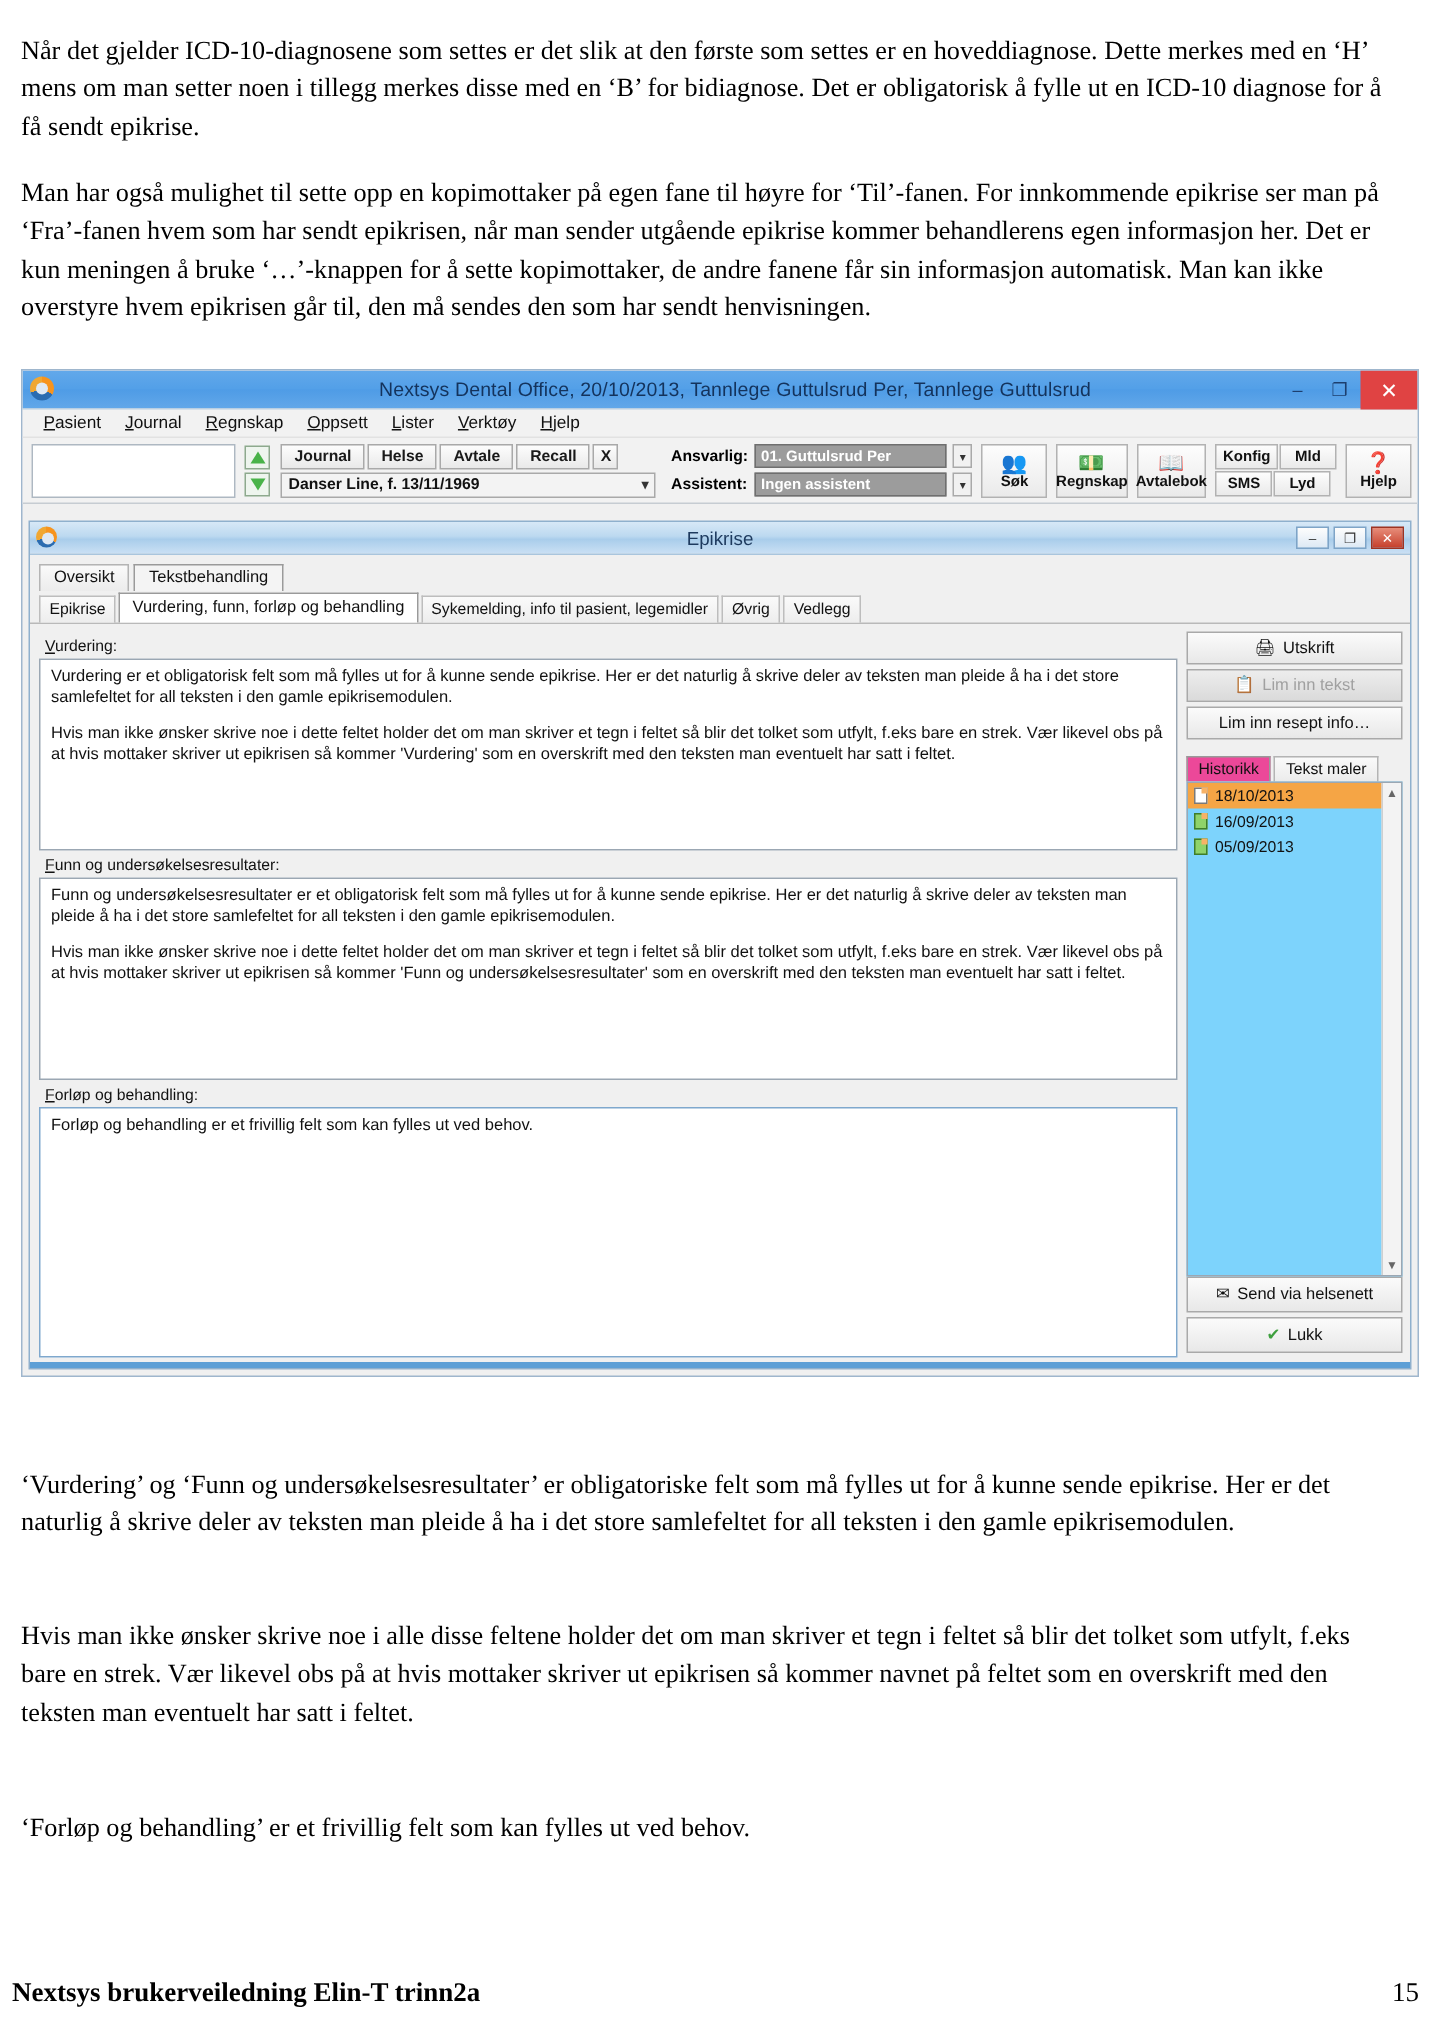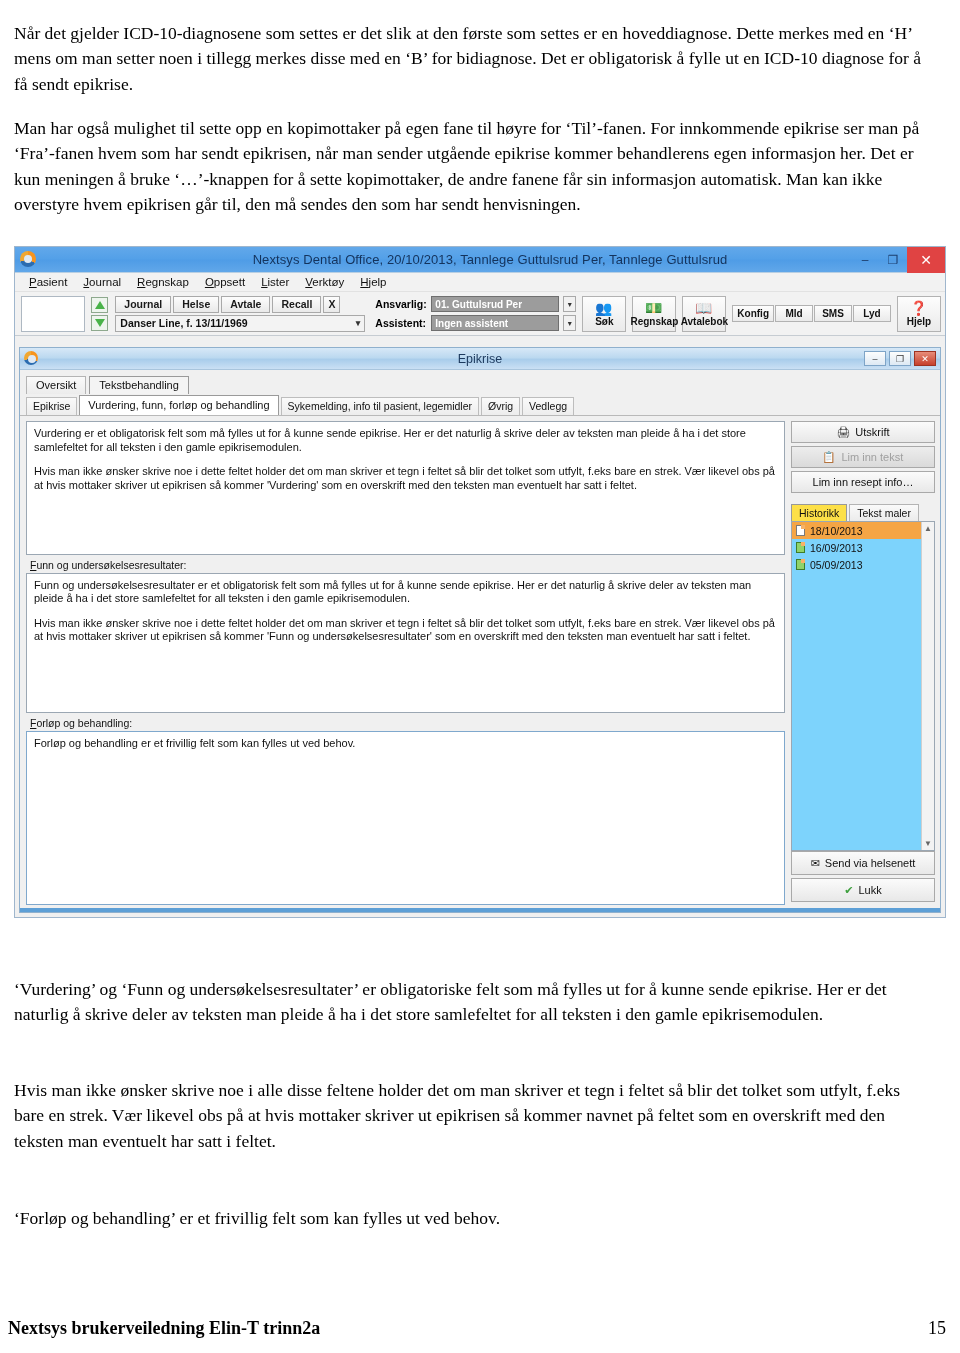--- a/index.html
+++ b/index.html
@@ -149,21 +149,21 @@
 
   .tbtn {
     height:36px; min-width:44px; padding:0 4px; margin-left:2px;
     background: linear-gradient(to bottom,#fdfdfd,#eaeaea);
     border:1px solid #b2b2b2;
     display:flex; flex-direction:column; align-items:center; justify-content:center;
     font-size:10px; font-weight:bold; color:#111; gap:1px;
     font-family:"Liberation Sans", sans-serif;
   }
   .tbtn .glyph { font-size:14px; line-height:14px; }
-  .tbtn-stack { display:flex; flex-direction:row; gap:1px; margin-left:2px; }
+  .tbtn-stack { display:flex; flex-direction:column; gap:1px; margin-left:2px; }
   .tbtn-sm {
     height:17px; min-width:38px; padding:0 4px;
     background: linear-gradient(to bottom,#fdfdfd,#eaeaea);
     border:1px solid #b2b2b2; font-size:10px; font-weight:bold; color:#111;
     display:flex; align-items:center; justify-content:center;
     font-family:"Liberation Sans", sans-serif;
   }
   .tbtn-pair { display:flex; gap:1px; }
 
   
@@ -247,21 +247,21 @@
   .rbtn.disabled { color:#a0a0a0; background: linear-gradient(to bottom,#ededed,#dadada); }
   .rbtn .ico { font-size:11px; line-height:11px; }
 
   .hist-tabs { display:flex; align-items:flex-end; gap:2px; margin-top:6px; height:19px; }
   .hist-tab {
     font-size:10.5px; padding:2px 7px 2px 7px;
     border:1px solid #b4b4b4; border-bottom:none;
     background: linear-gradient(to bottom,#fafafa,#ebebeb); color:#111;
     font-family:"Liberation Sans", sans-serif;
   }
-  .hist-tab.active { background:#fde047; border-color:#999; }
+  .hist-tab.active { background:#ec4899; border-color:#999; }
 
   .hist-list {
     flex: 1; background:#7dd3fc; border:1px solid #9ba7b3; position:relative; overflow:hidden;
   }
   .hist-row {
     display:flex; align-items:center; gap:5px; height:17px; padding-left:4px;
     font-size:10.5px; color:#111; font-family:"Liberation Sans", sans-serif;
   }
   .hist-row.selected { background:#f5a545; }
   .doc-ico {
@@ -407,20 +407,21 @@
       <div class="sub-tab active">Vurdering, funn, forløp og behandling</div>
       <div class="sub-tab">Sykemelding, info til pasient, legemidler</div>
       <div class="sub-tab">Øvrig</div>
       <div class="sub-tab">Vedlegg</div>
     </div>
 
     <div class="body-area">
 
       <div class="left-col">
 
+        <div class="field-label"><u>V</u><span>urdering:</span></div>
         <div class="field-box vurdering">
           <p>Vurdering er et obligatorisk felt som må fylles ut for å kunne sende epikrise. Her er det naturlig å skrive deler av teksten man pleide å ha i det store samlefeltet for all teksten i den gamle epikrisemodulen.</p>
           <p>Hvis man ikke ønsker skrive noe i dette feltet holder det om man skriver et tegn i feltet så blir det tolket som utfylt, f.eks bare en strek. Vær likevel obs på at hvis mottaker skriver ut epikrisen så kommer 'Vurdering' som en overskrift med den teksten man eventuelt har satt i feltet.</p>
         </div>
 
         <div class="field-label"><u>F</u><span>unn og undersøkelsesresultater:</span></div>
         <div class="field-box funn">
           <p>Funn og undersøkelsesresultater er et obligatorisk felt som må fylles ut for å kunne sende epikrise. Her er det naturlig å skrive deler av teksten man pleide å ha i det store samlefeltet for all teksten i den gamle epikrisemodulen.</p>
           <p>Hvis man ikke ønsker skrive noe i dette feltet holder det om man skriver et tegn i feltet så blir det tolket som utfylt, f.eks bare en strek. Vær likevel obs på at hvis mottaker skriver ut epikrisen så kommer 'Funn og undersøkelsesresultater' som en overskrift med den teksten man eventuelt har satt i feltet.</p>
         </div>

